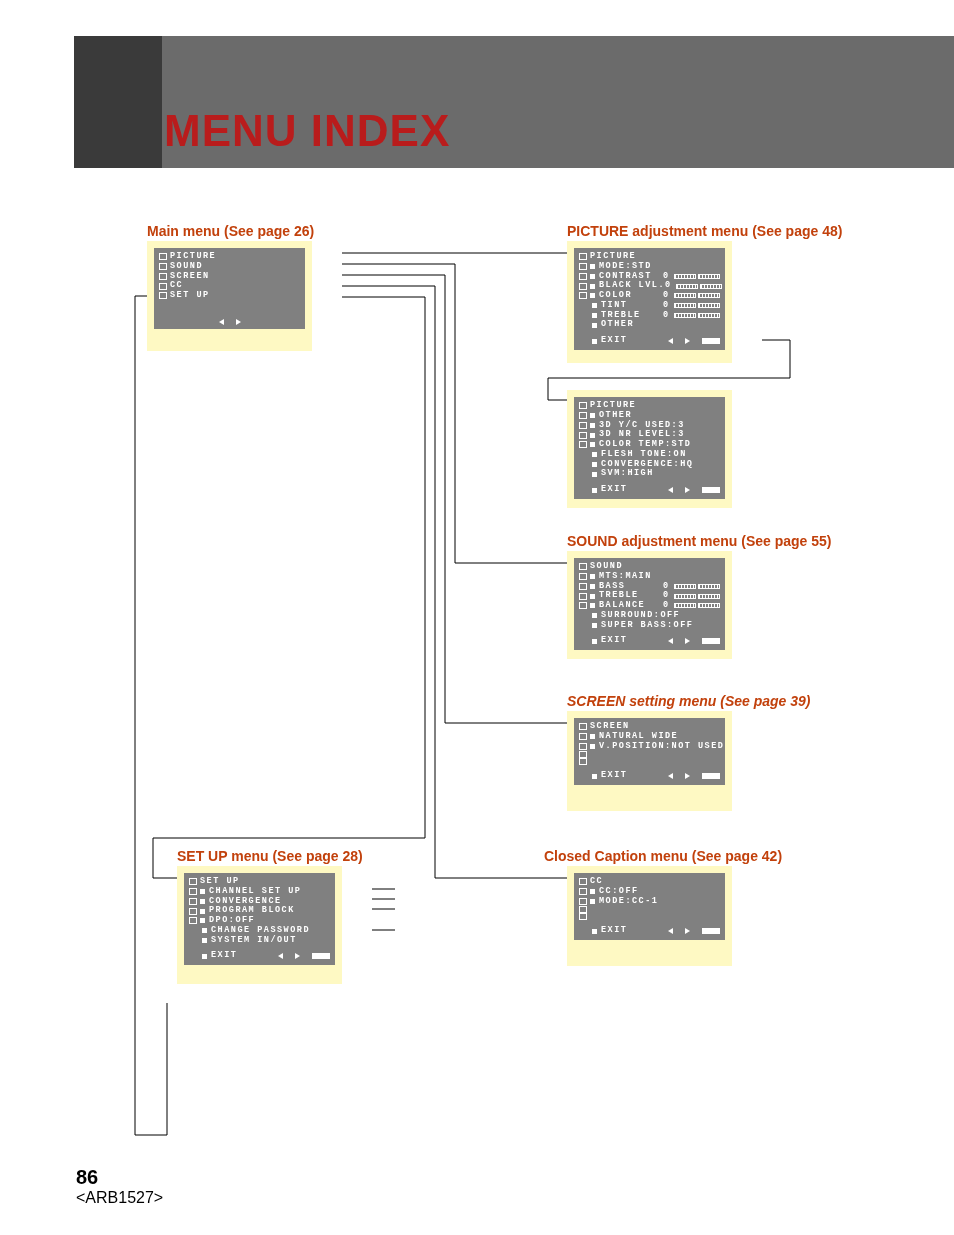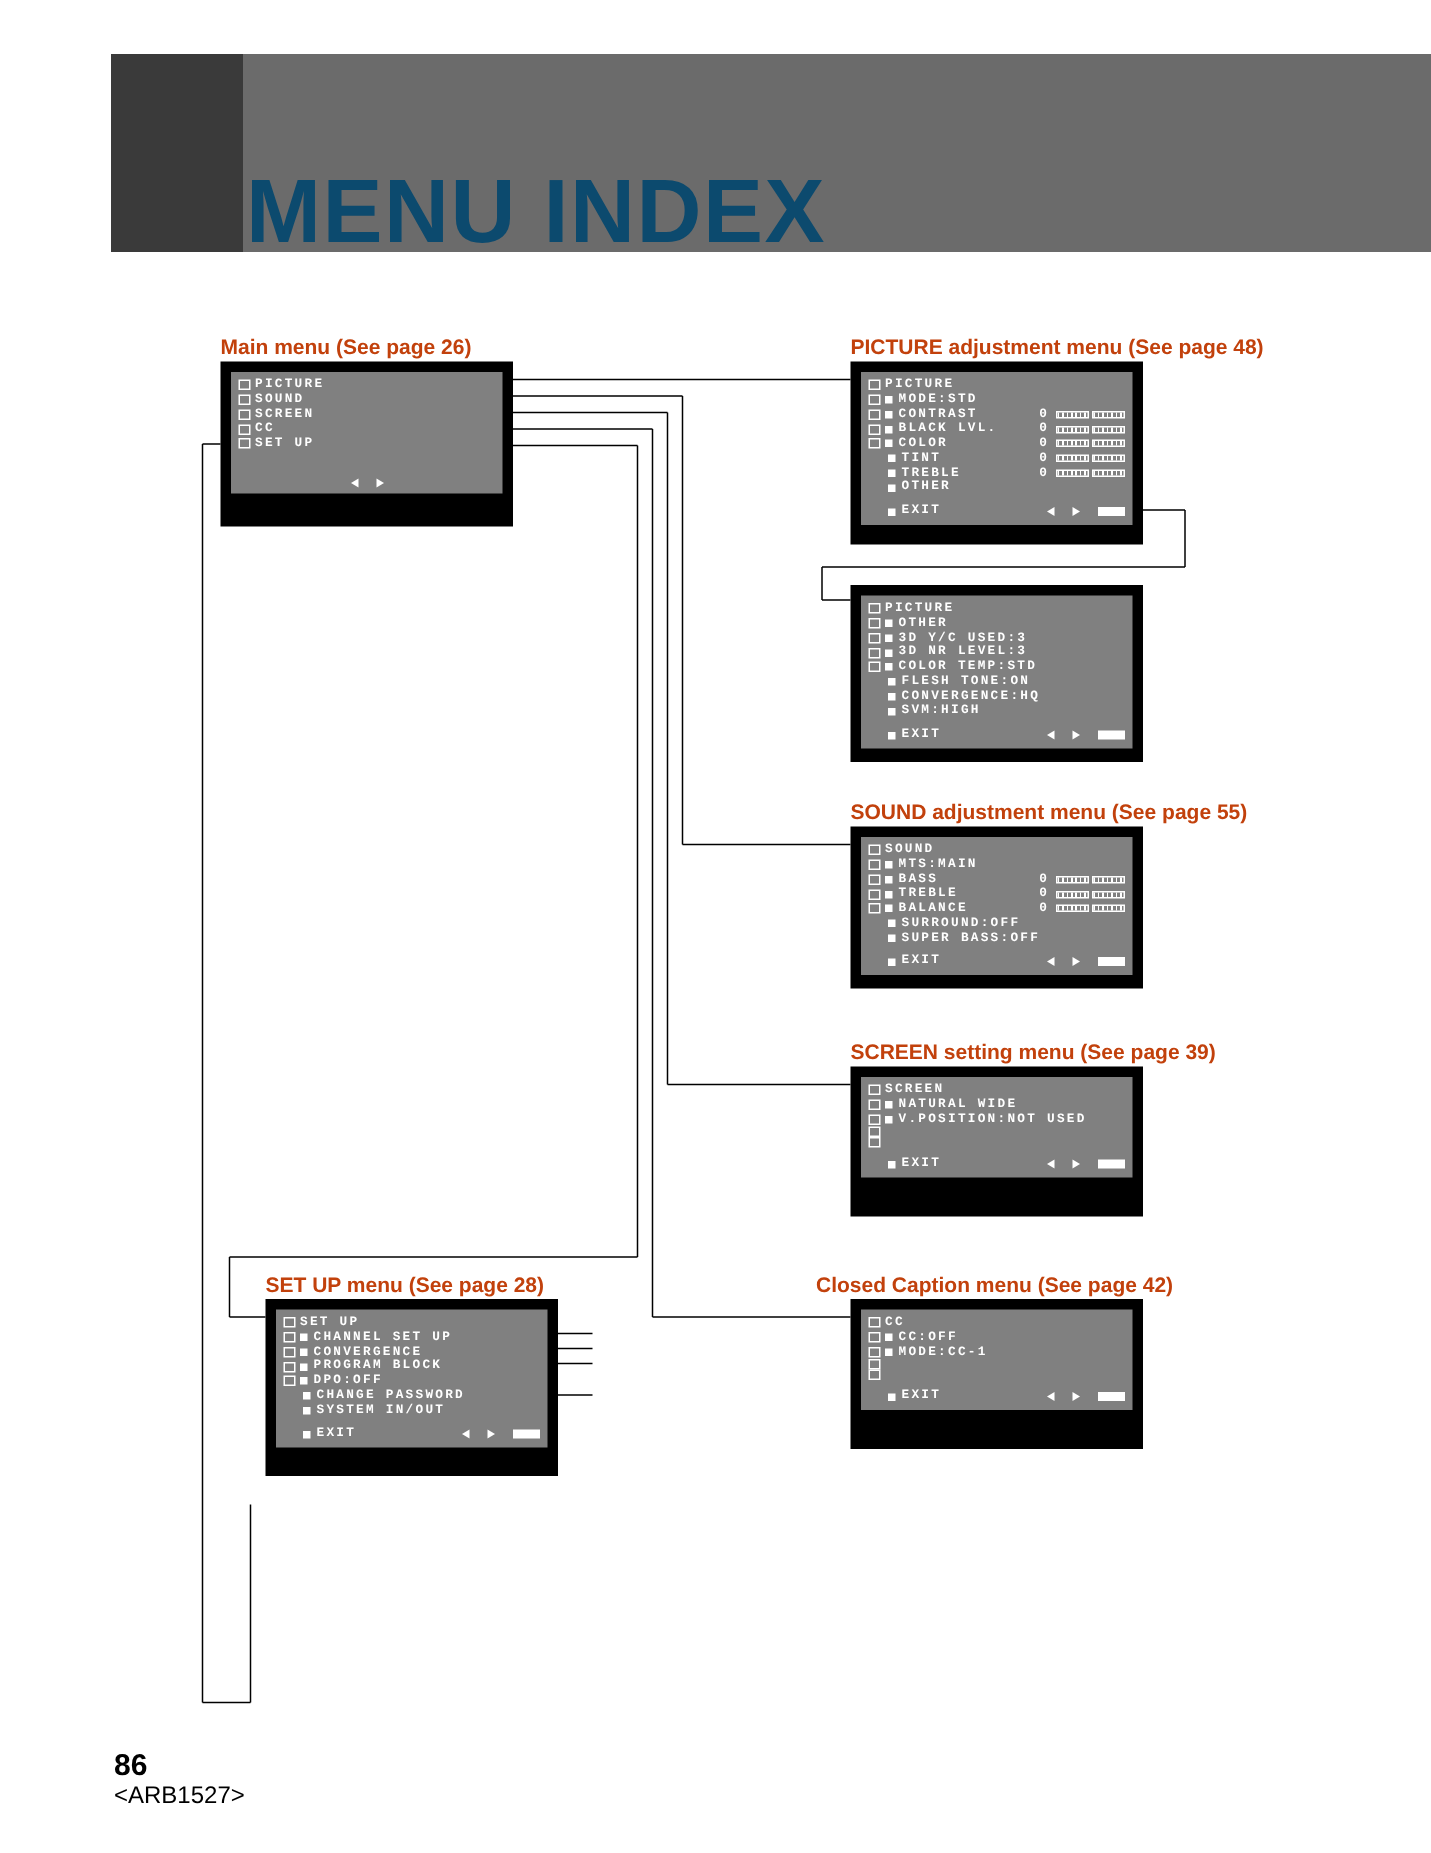--- a/index.html
+++ b/index.html
@@ -25,35 +25,35 @@
   }
   .band-mid {
     position: absolute;
     left: 88px; top: 0;
     right: 0; height: 132px;
     background: #6b6b6b;
   }
   .title {
     position: absolute;
     left: 90px; top: 70px;
-    font-size: 60px;
+    font-size: 44px;
     font-weight: bold;
-    color: #0c4a6e;
+    color: #b91c1c;
     letter-spacing: 1px;
   }
   .label {
     position: absolute;
     font-size: 14px;
     color: #c2410c;
     font-weight: bold;
   }
   .menu-box {
     position: absolute;
-    background: #000000;
-    width: 195px;
+    background: #fef9c3;
+    width: 165px;
   }
   .menu-inner {
     margin: 7px;
     background: #808080;
     padding: 4px 5px 4px 5px;
     color: #fff;
     font-family: "Courier New", monospace;
     font-size: 8.5px;
     font-weight: bold;
     letter-spacing: 1.5px;
@@ -146,21 +146,21 @@
 
 <div class="header-band">
   <div class="band-dark"></div>
   <div class="band-mid"></div>
   <div class="title">MENU INDEX</div>
 </div>
 
 <div class="label" style="left:147px; top:223px;">Main menu (See page 26)</div>
 <div class="label" style="left:567px; top:223px;">PICTURE adjustment menu (See page 48)</div>
 <div class="label" style="left:567px; top:533px;">SOUND adjustment menu (See page 55)</div>
-<div class="label" style="left:567px; top:693px;">SCREEN setting menu (See page 39)</div>
+<div class="label" style="left:567px; top:693px;font-style:italic;">SCREEN setting menu (See page 39)</div>
 <div class="label" style="left:544px; top:848px;">Closed Caption menu (See page 42)</div>
 <div class="label" style="left:177px; top:848px;">SET UP menu (See page 28)</div>
 
 <div class="menu-box" style="left:147px; top:241px; height:110px;">
   <div class="menu-inner">
     <div class="mrow">
         <span class="ico"></span>
         <span>PICTURE</span>
       </div>
     <div class="mrow">

